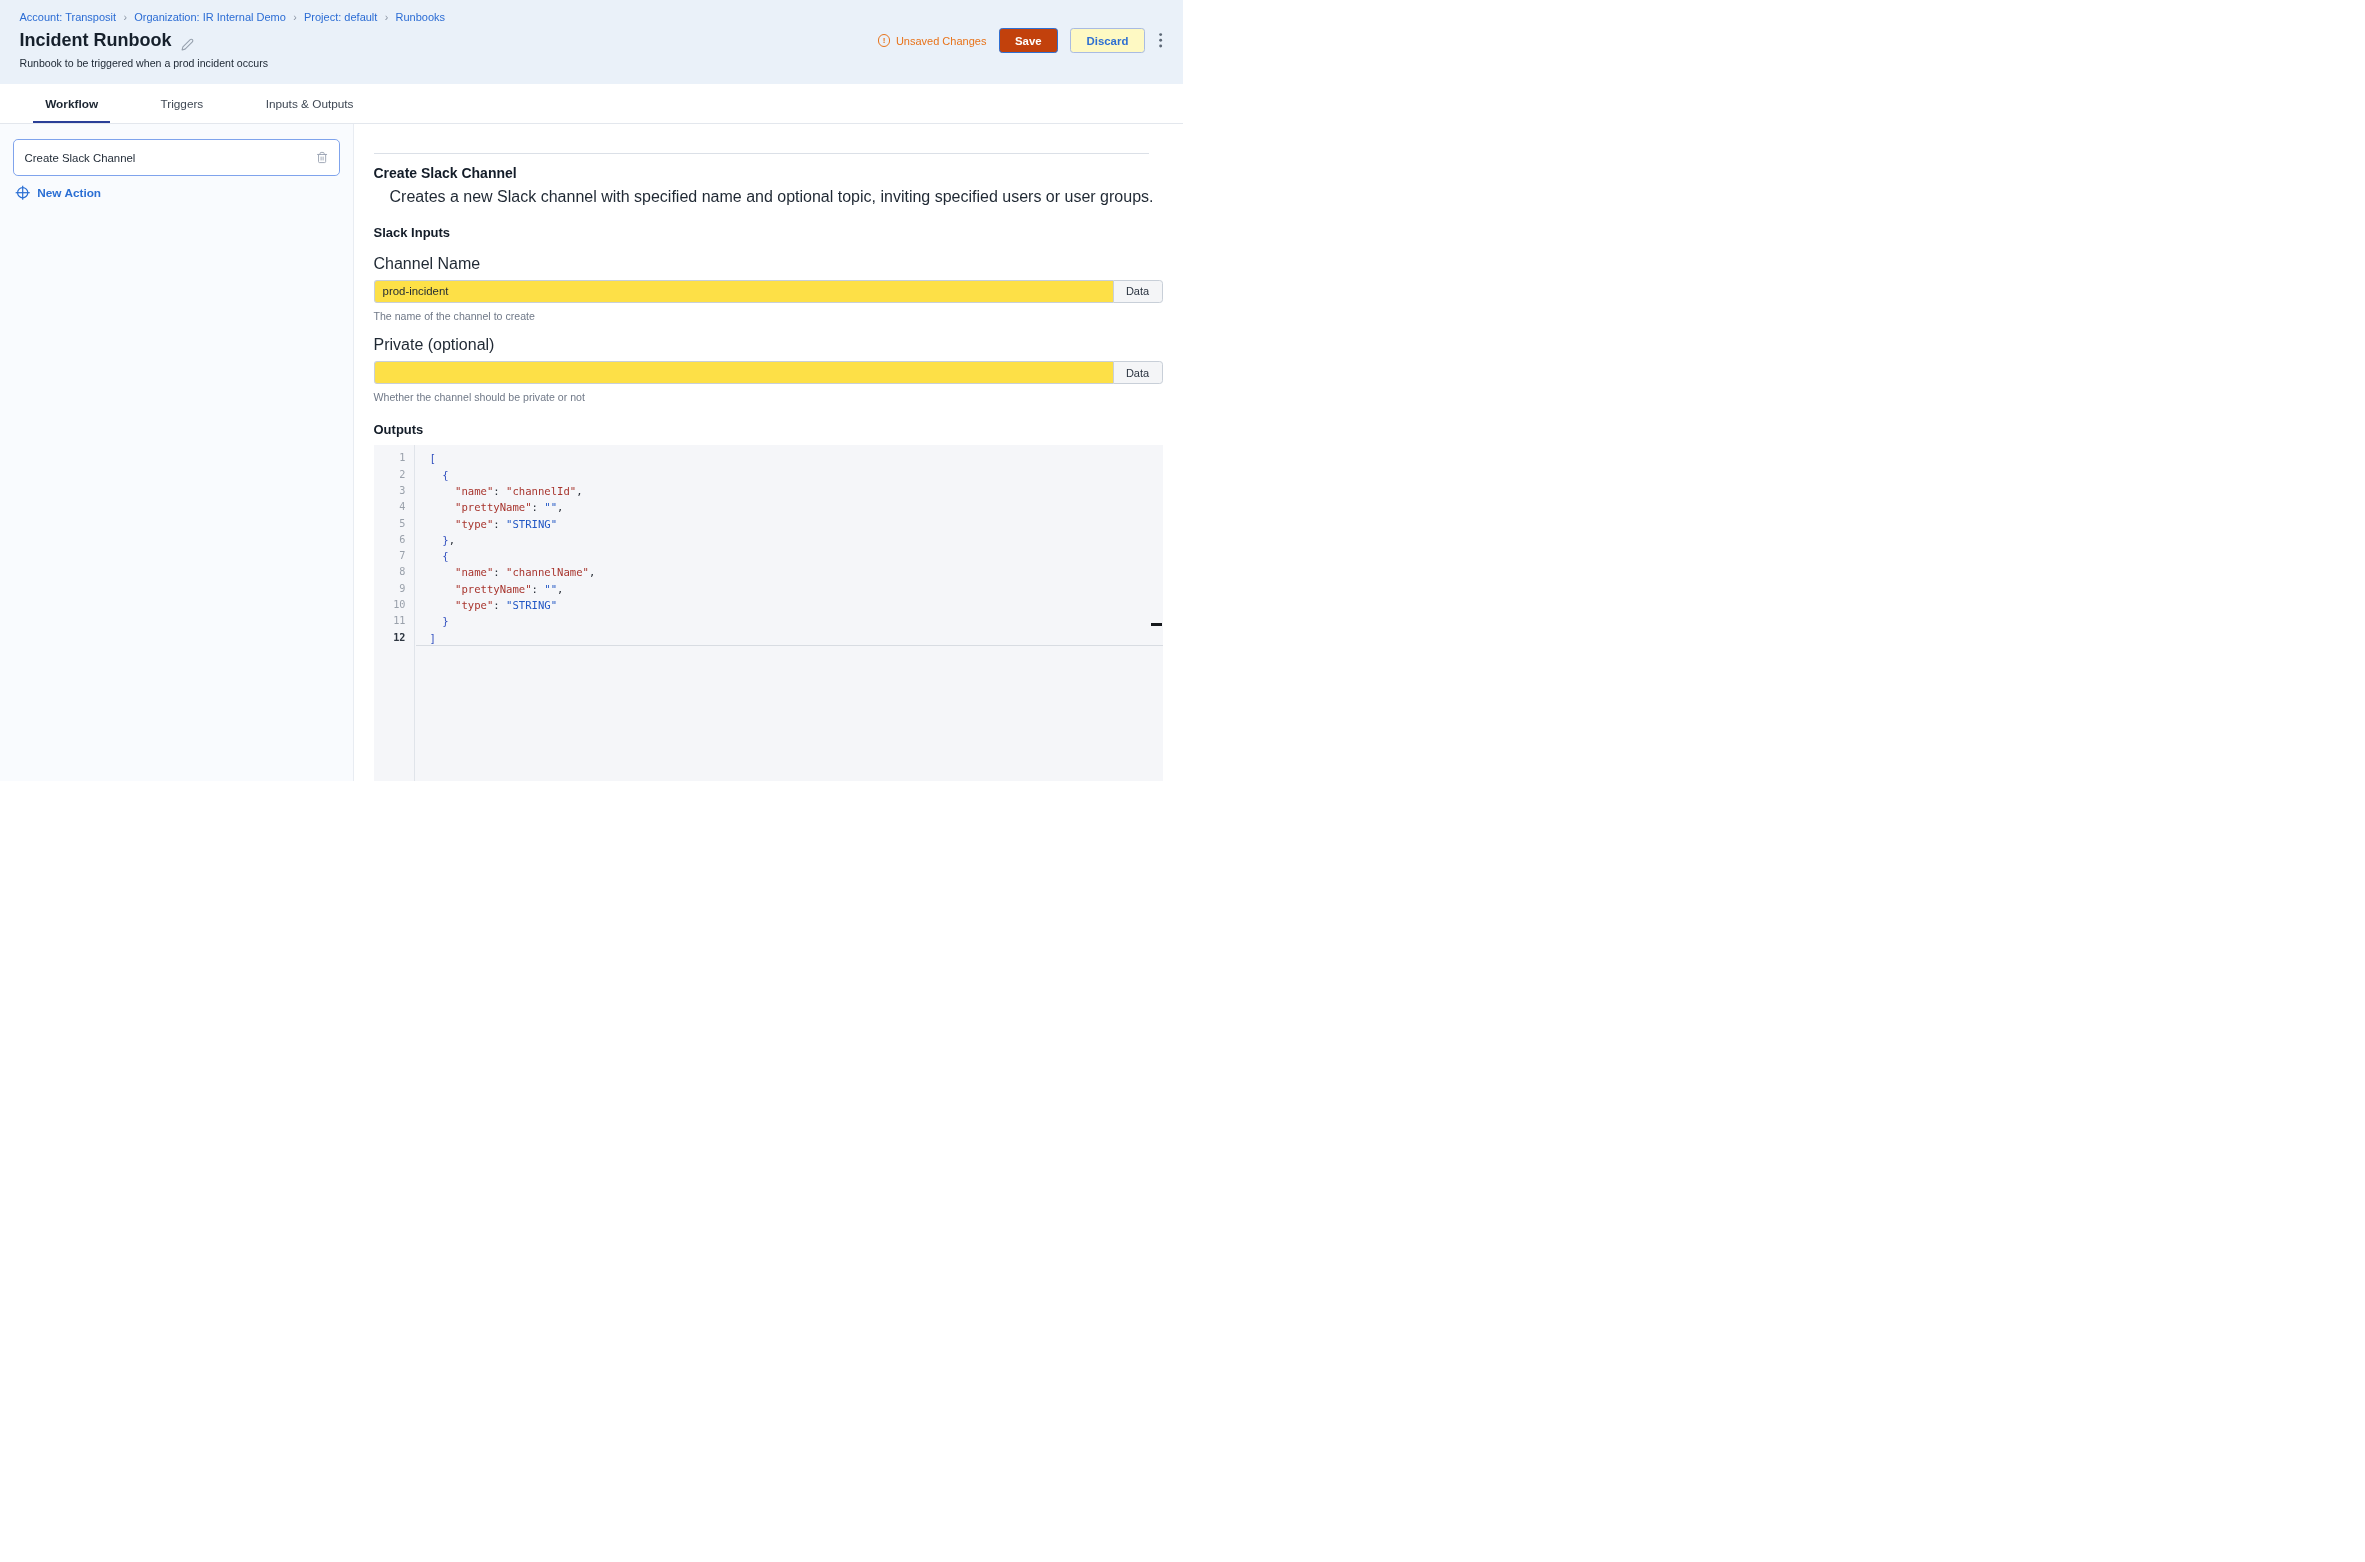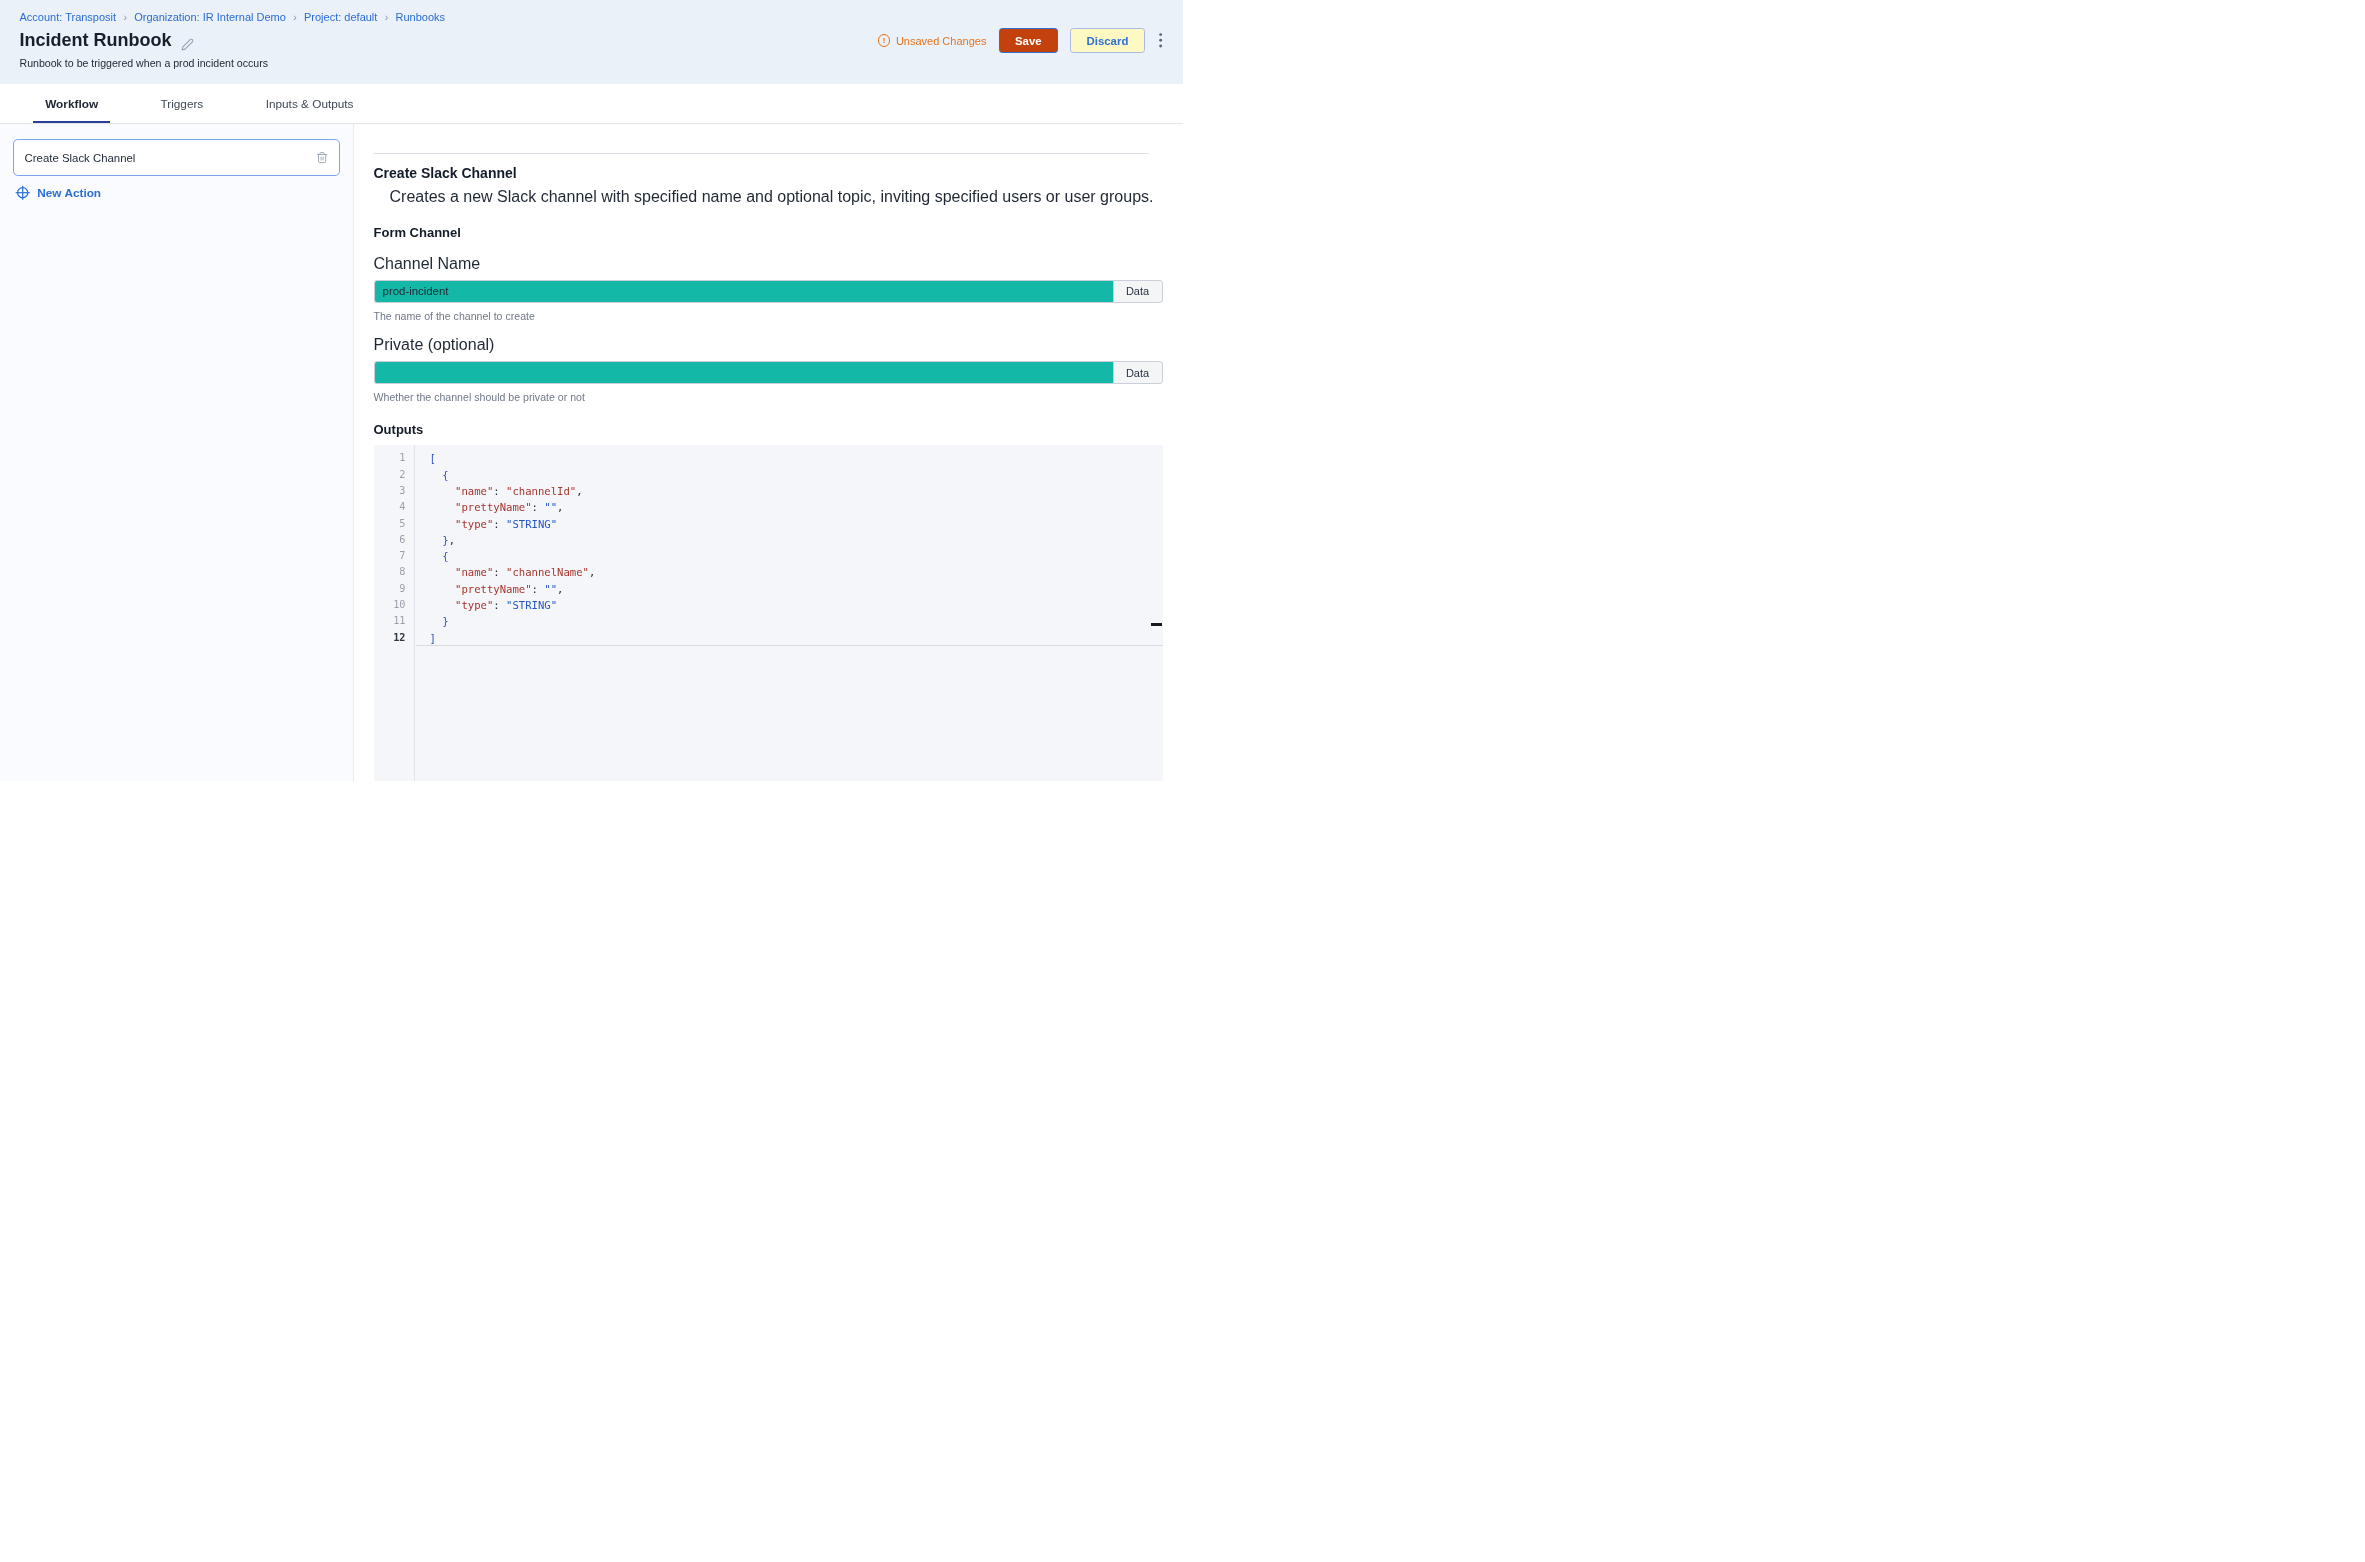--- a/index.html
+++ b/index.html
@@ -48,21 +48,21 @@
 
   .content { flex: 1; background: #fff; padding: 0 20.3px 0 19.5px; overflow: hidden; }
   .top-divider { height: 0.8px; background: #dbe0e7; margin-top: 28.5px; width: 775px; }
   .detail-title { font-size: 14px; font-weight: bold; margin-top: 12.2px; color: #131c28; }
   .detail-desc { font-size: 16px; margin-top: 6.5px; color: #1f2833; padding-left: 16px; }
   .section-heading { font-size: 13px; font-weight: bold; margin-top: 19.5px; color: #131c28; }
 
   .field-label { font-size: 16px; color: #1f2833; margin-top: 14.6px; }
   .input-group { display: flex; width: 789px; height: 23.6px; margin-top: 6.5px; }
   .text-input { flex: 1; border: 0.8px solid #c8cfd8; border-right: none; border-radius: 3.3px 0 0 3.3px;
-                padding: 0 8.1px; font-size: 11.4px; color: #1f2833; background: #14b8a6; outline: none; font-family: inherit; }
+                padding: 0 8.1px; font-size: 11.4px; color: #1f2833; background: #fde047; outline: none; font-family: inherit; }
   .data-btn { width: 50px; border: 0.8px solid #c8cfd8; border-radius: 0 3.3px 3.3px 0; background: #f4f5f7;
               font-size: 11px; color: #2a3340; cursor: pointer; font-family: inherit; }
   .field-help { font-size: 10.6px; color: #707988; margin-top: 6.5px; }
 
   
   .editor { position: relative; margin-top: 8.1px; width: 789px; height: 358px; background: #f5f6f9;
             font-family: "DejaVu Sans Mono", monospace; font-size: 10.6px; line-height: 16.3px; }
   .gutter { position: absolute; left: 0; top: 0; bottom: 0; width: 41px; border-right: 0.8px solid #e0e4ea; padding-top: 4.9px; }
   .ln { height: 16.3px; text-align: right; padding-right: 8.1px; color: #9aa1ab; font-size: 10.2px; }
   .ln.active { color: #2e3641; font-weight: bold; }
@@ -152,21 +152,21 @@
         <span>New Action</span>
       </div>
     </aside>
 
     <main class="content">
       <div class="top-divider"></div>
 
       <h2 class="detail-title">Create Slack Channel</h2>
       <p class="detail-desc">Creates a new Slack channel with specified name and optional topic, inviting specified users or user groups.</p>
 
-      <h3 class="section-heading">Form Channel</h3>
+      <h3 class="section-heading">Slack Inputs</h3>
       <div id="form-fields">
           <div class="field-label">Channel Name</div>
           <div class="input-group">
             <input class="text-input" type="text" placeholder="" value="prod-incident" style="">
             <button class="data-btn">Data</button>
           </div>
           <div class="field-help">The name of the channel to create</div>
           <div class="field-label">Private (optional)</div>
           <div class="input-group">
             <input class="text-input" type="text" placeholder="" style="">

